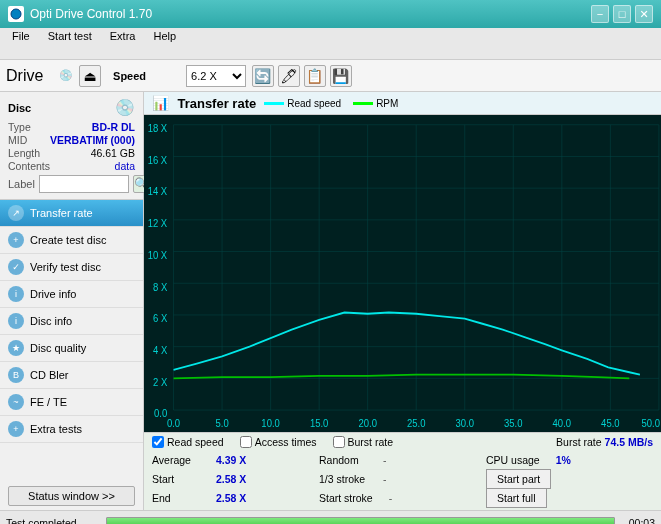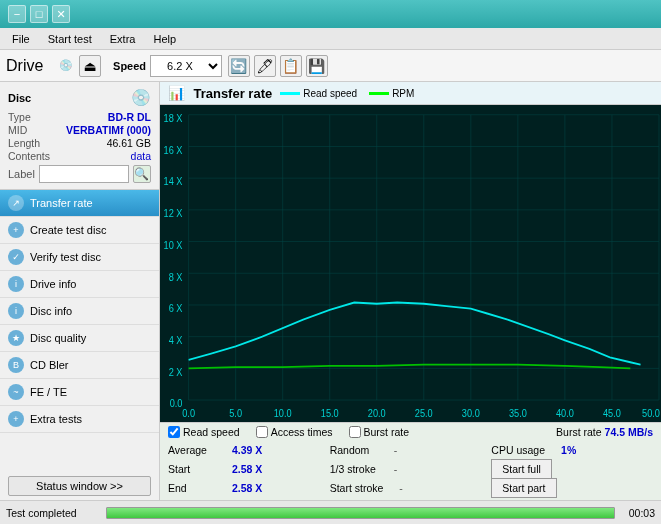--- a/index.html
+++ b/index.html
@@ -34,23 +34,22 @@
       color: white;
       font-size: 11px;
       cursor: pointer;
       display: flex; align-items: center; justify-content: center;
       border-radius: 2px;
     }
 
     
     .menu-bar {
       background: #e8e8e8;
-      height: 22px;
-      display: flex;
-      align-items: center;
+      height: 32px;
+      display: flex;
       padding: 0 4px;
       border-bottom: 1px solid #ccc;
       gap: 2px;
     }
     .menu-item {
       padding: 2px 8px;
       cursor: pointer;
       font-size: 11px;
       color: #000;
       border-radius: 2px;
@@ -88,34 +87,35 @@
       cursor: pointer;
       display: flex; align-items: center; justify-content: center;
       font-size: 14px;
       border-radius: 2px;
     }
     .speed-label { font-size: 11px; font-weight: bold; margin-left: 8px; }
     .speed-select {
       background: white;
       border: 1px solid #aaa;
       height: 22px;
-      padding: 0 12px;
+      padding: 0 0;
       font-size: 11px;
       min-width: 60px;
+      margin-left: 36px;
     }
 
     
     .main-content {
       display: flex;
       height: calc(524px - 28px - 22px - 32px - 24px);
     }
 
     
     .sidebar {
-      width: 160px;
+      width: 144px;
       background: #f0f0f0;
       border-right: 1px solid #ccc;
       flex-shrink: 0;
       display: flex;
       flex-direction: column;
     }
 
     
     .disc-panel {
       padding: 6px 8px;
@@ -289,20 +289,28 @@
       background: linear-gradient(to bottom, #80e880, #40c840);
     }
     .status-time { color: #000; min-width: 40px; text-align: right; }
 
     input[type="checkbox"] { width: 12px; height: 12px; }
   </style>
 </head>
 <body>
 
 <div class="title-bar">
+  <div class="title-bar-left">
+    <div class="title-icon">
+      <svg width="12" height="12" viewBox="0 0 12 12">
+        <circle cx="6" cy="6" r="5" fill="#0080c0" stroke="#004080" stroke-width="1"></circle>
+      </svg>
+    </div>
+    <span>Opti Drive Control 1.70</span>
+  </div>
   <div class="title-controls">
     <button class="title-btn">−</button>
     <button class="title-btn">□</button>
     <button class="title-btn close">✕</button>
   </div>
 </div>
 
 <div class="menu-bar">
   <span class="menu-item">File</span>
   <span class="menu-item">Start test</span>
@@ -523,24 +531,24 @@
             <span class="stats-dash">-</span>
           </div>
         </div>
 
         <div class="stats-col">
           <div class="stats-row">
             <span class="stats-key">CPU usage</span>
             <span class="stats-val">1%</span>
           </div>
           <div class="stats-row">
+            <button class="start-btn">Start part</button>
+          </div>
+          <div class="stats-row">
             <button class="start-btn">Start full</button>
-          </div>
-          <div class="stats-row">
-            <button class="start-btn">Start part</button>
           </div>
         </div>
       </div>
     </div>
   </div>
 </div>
 
 <div class="status-bar">
   <span class="status-text">Test completed</span>
   <div class="progress-bar-container">

